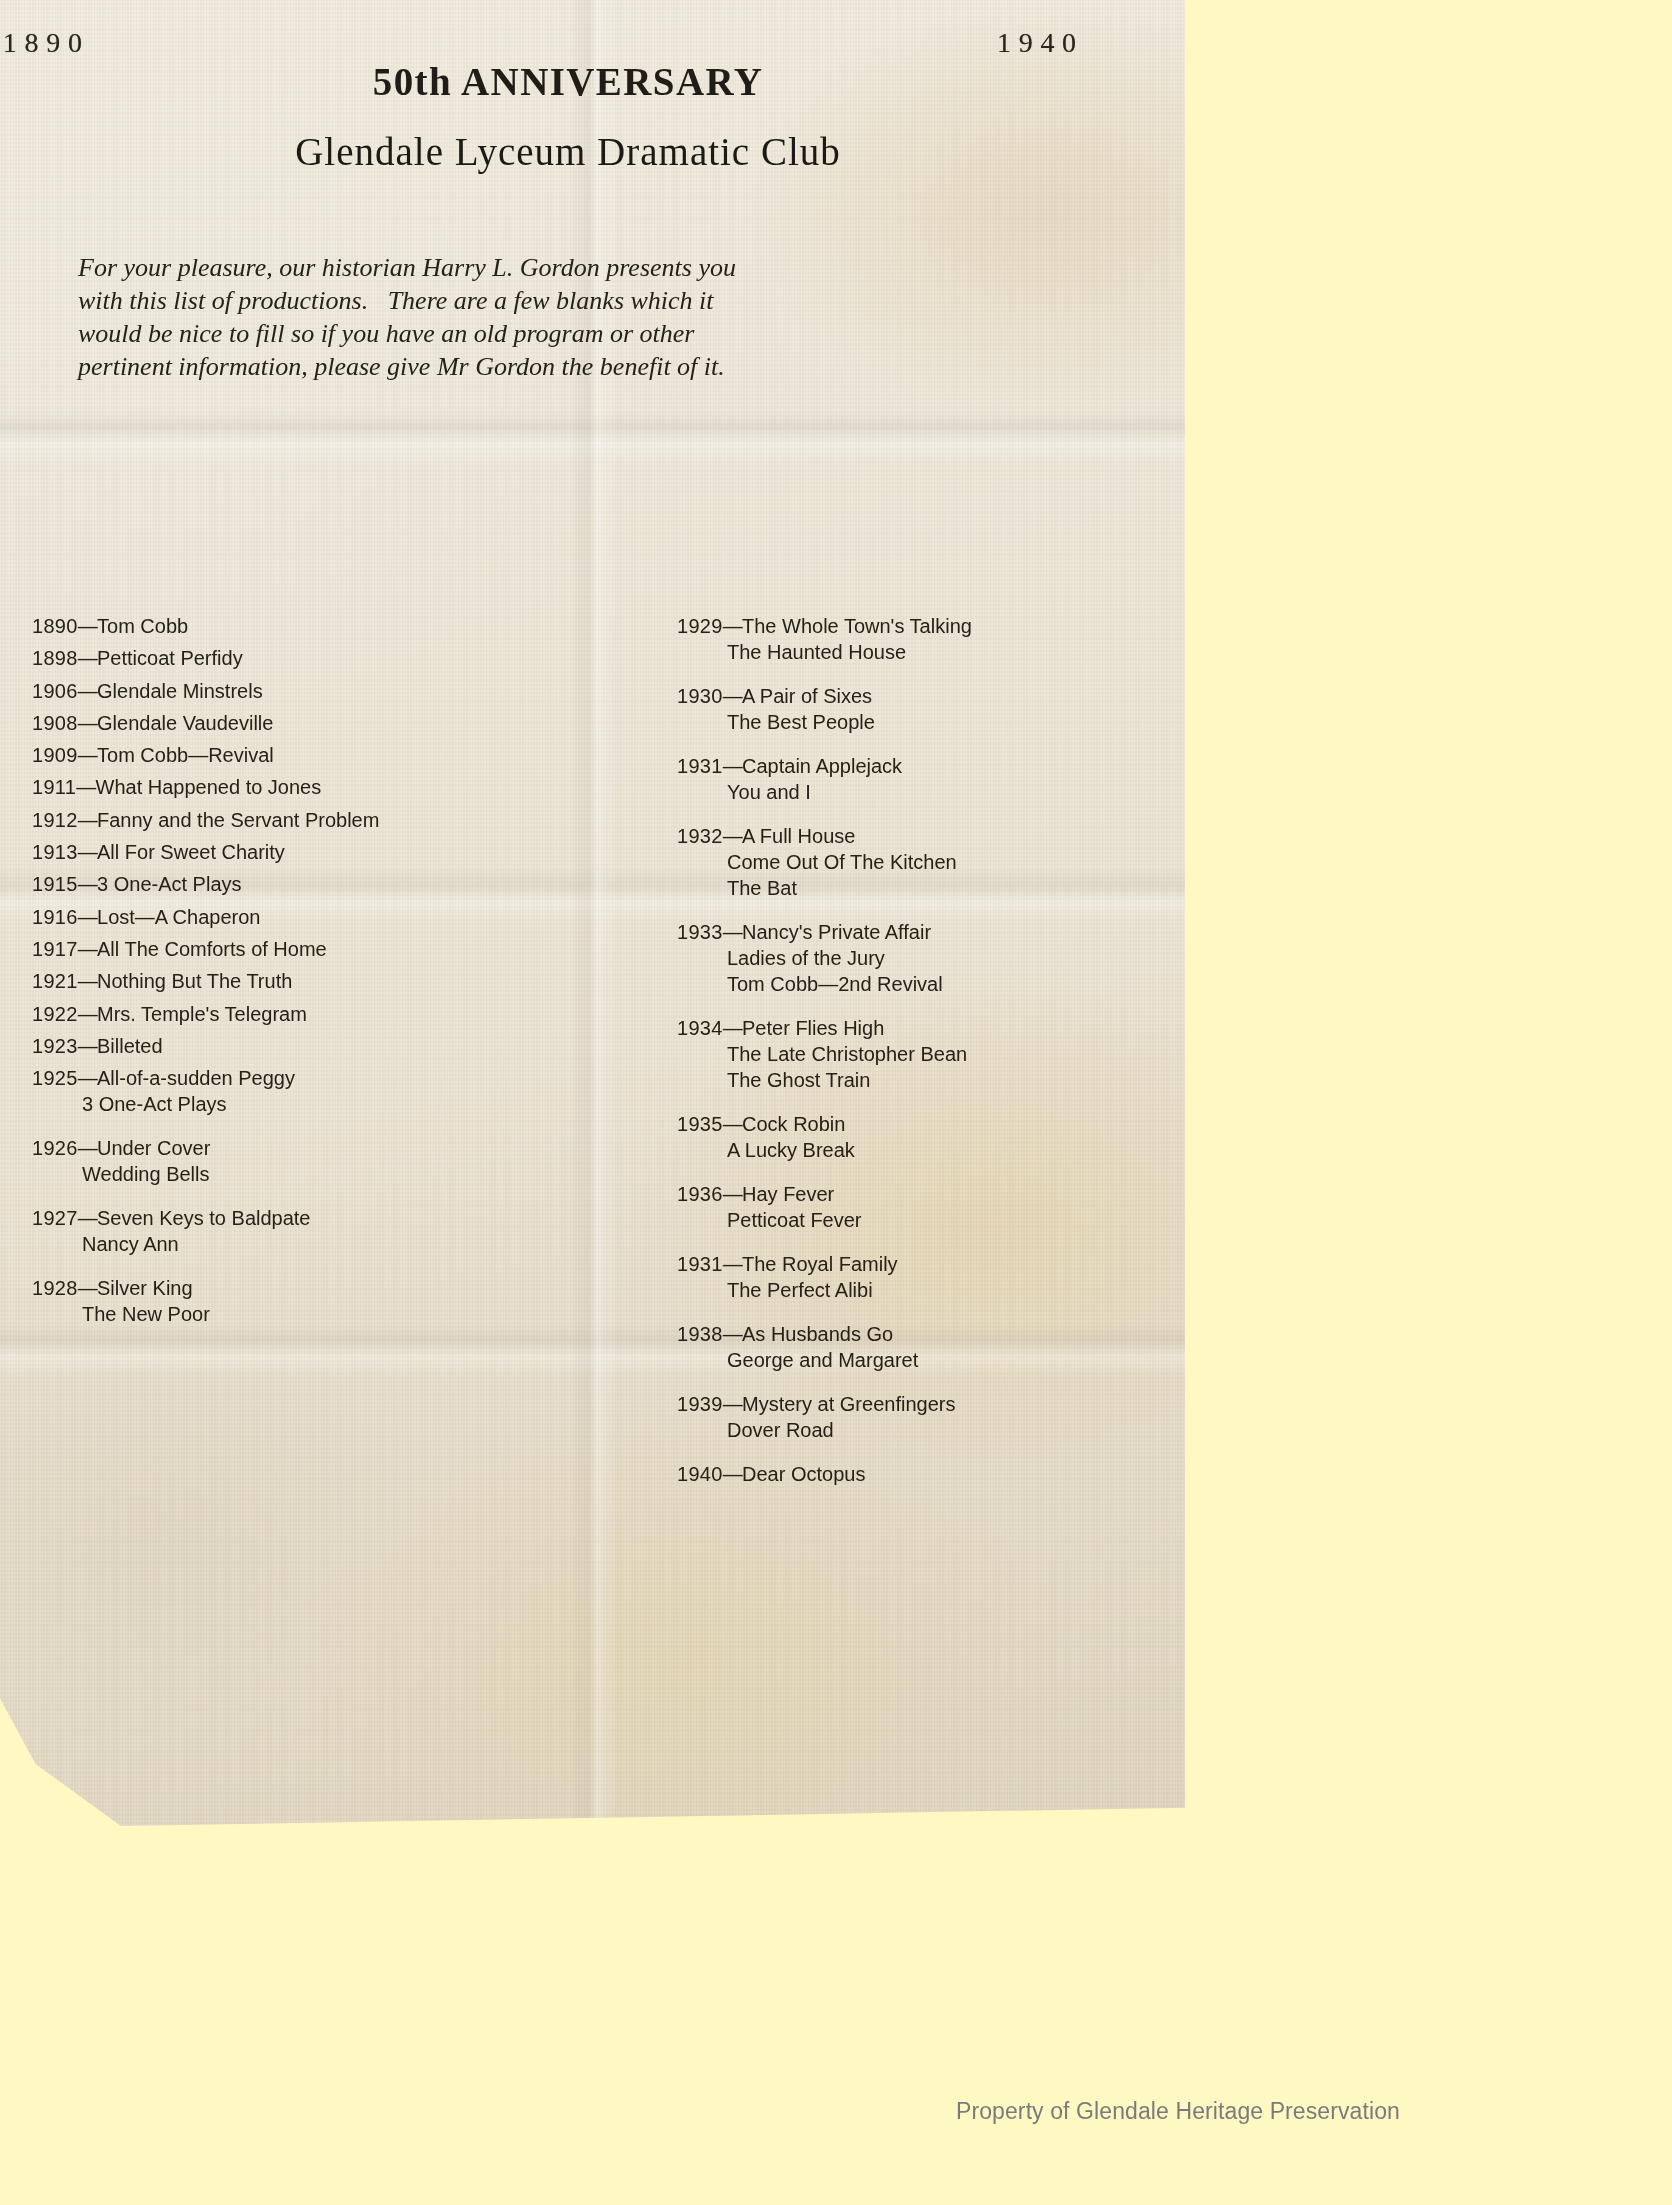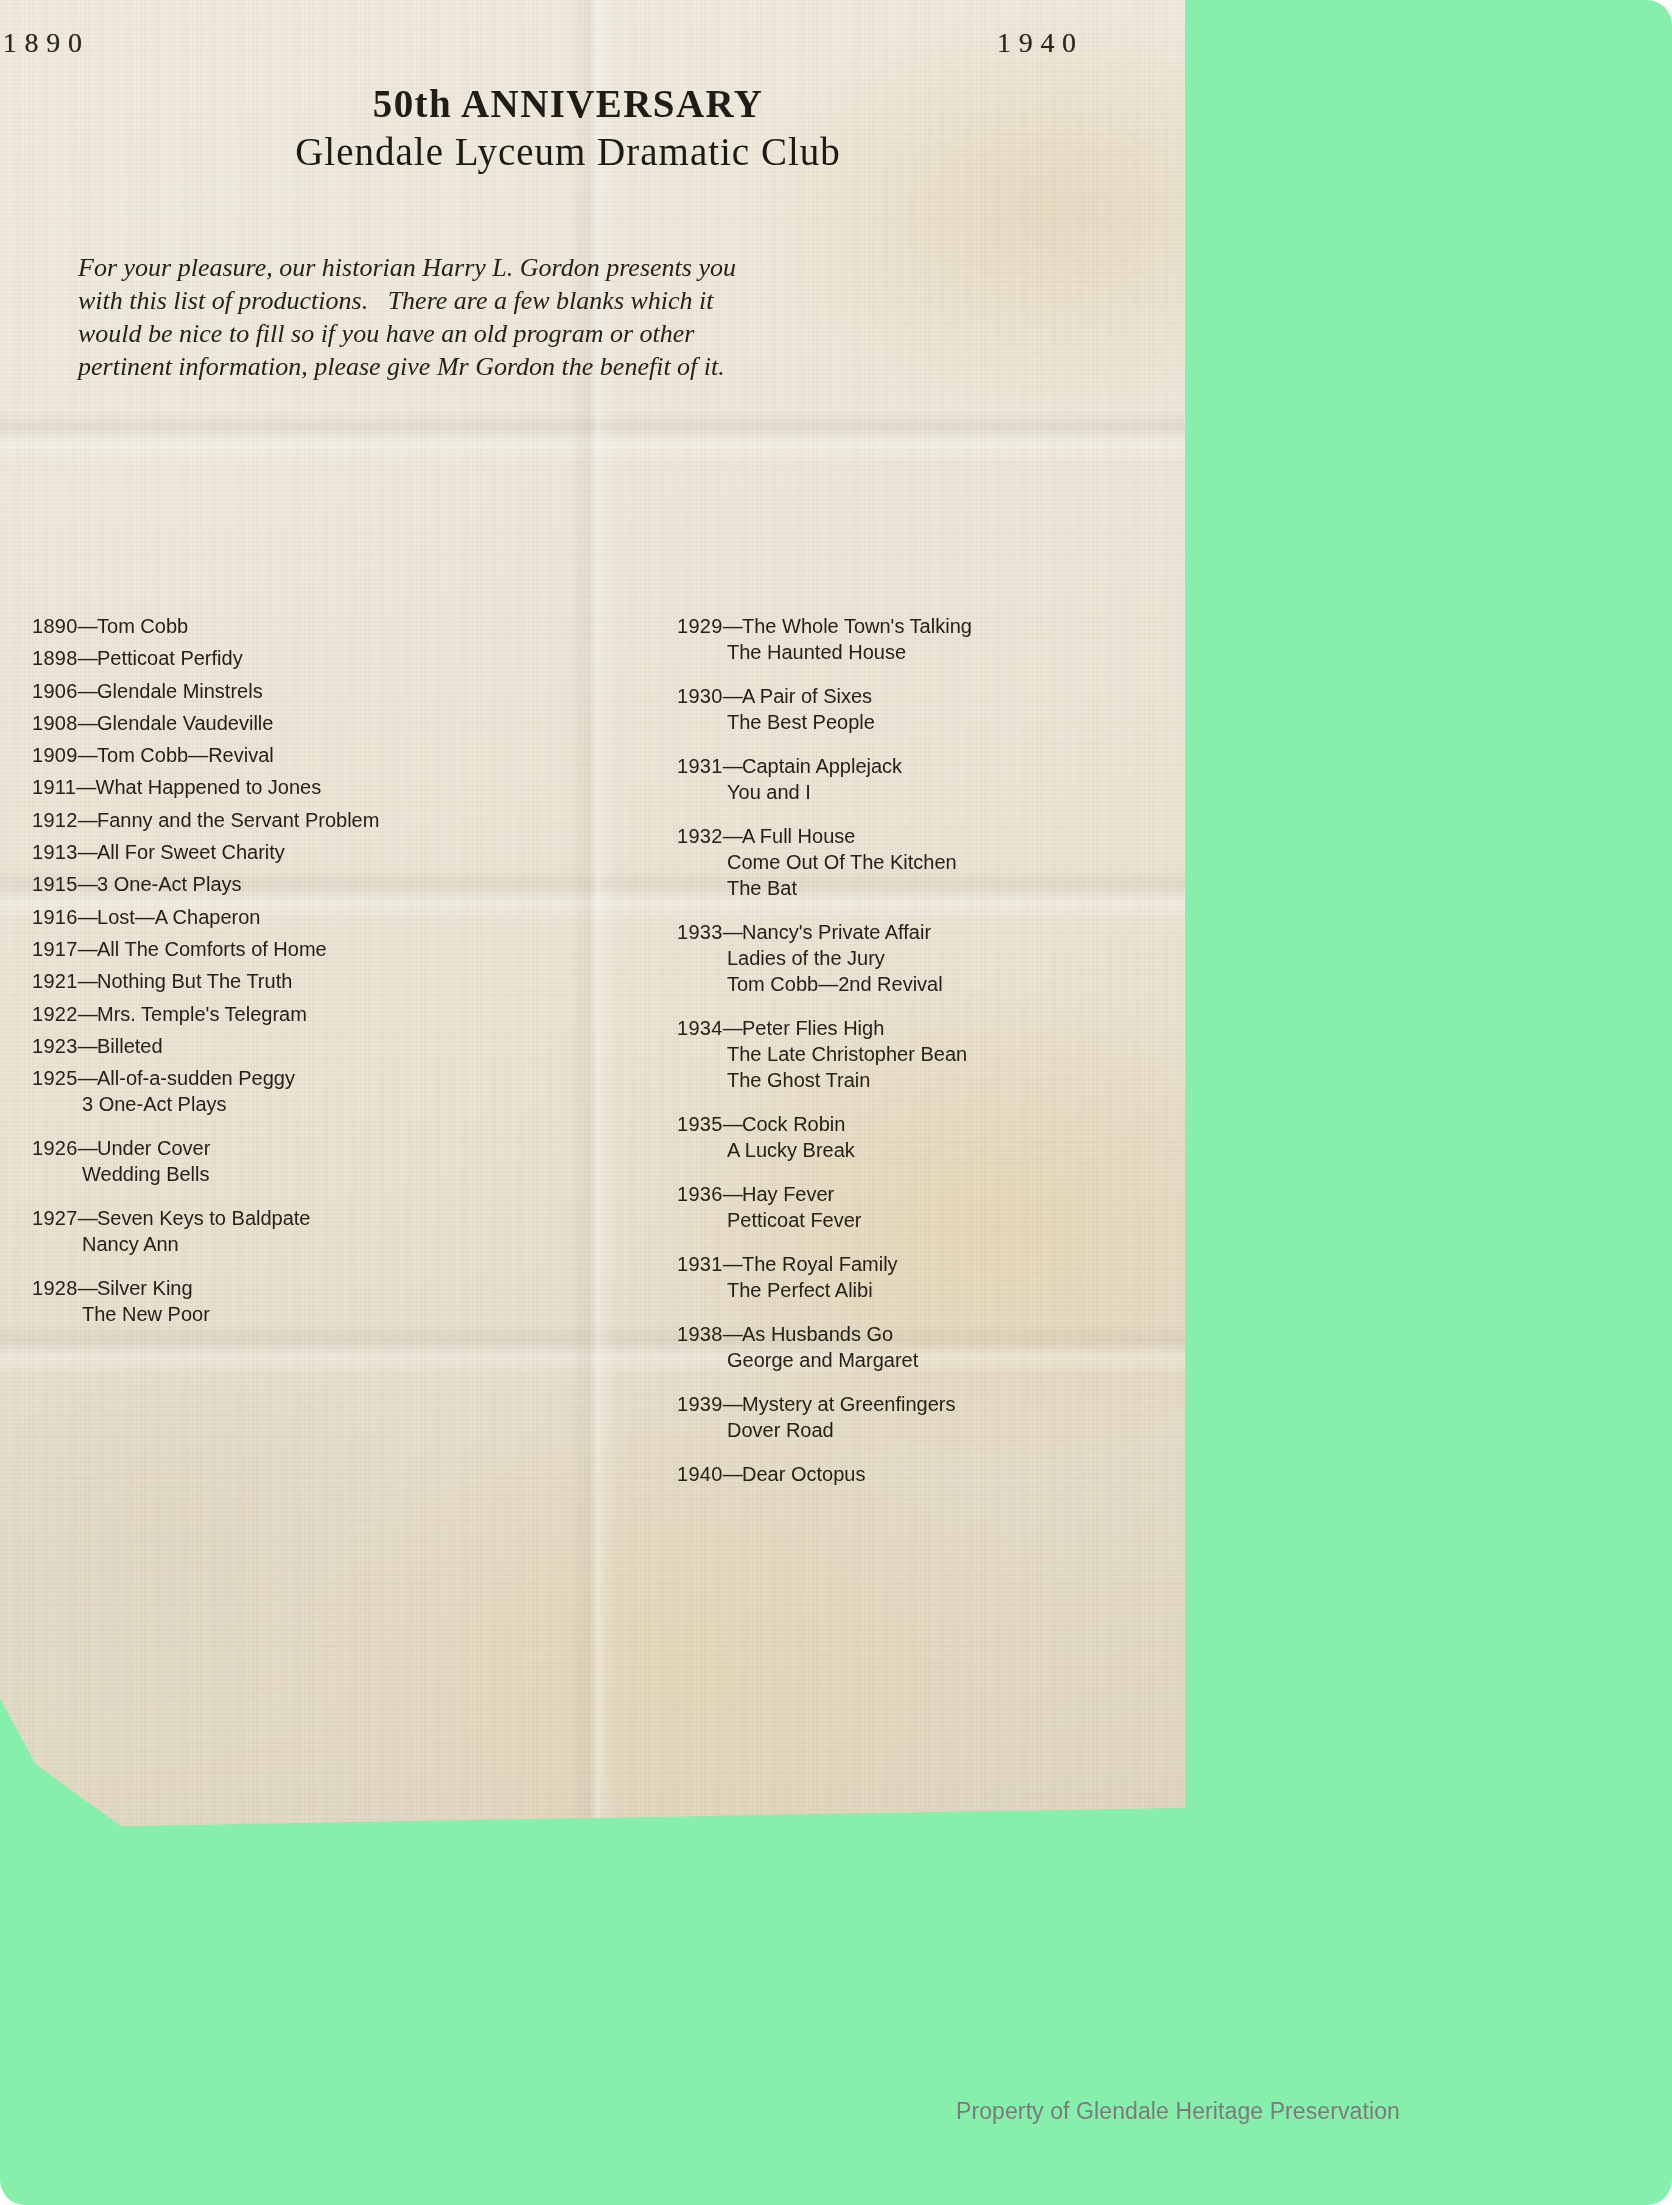--- a/index.html
+++ b/index.html
@@ -4,21 +4,21 @@
 <title>50th Anniversary — Glendale Lyceum Dramatic Club</title>
 <style>
   html,body{margin:0;padding:0;background:#ffffff;}
   body{
     width:1672px;height:2205px;position:relative;overflow:hidden;
     font-family:"Liberation Serif", serif;
     background:#fdfdfc;
   }
 
   
-  #scan-bed{position:absolute;inset:0;background:#86efac;border-radius:25px;}
+  #scan-bed{position:absolute;inset:0;background:#fef9c3;}
 
   
   #paper{
     position:absolute;left:0;top:0;width:1185px;height:1826px;
     background:
       
       linear-gradient(90deg, rgba(255,255,255,0) 0 48%, rgba(170,160,142,.17) 49.6%, rgba(255,255,255,.30) 50.4%, rgba(255,255,255,0) 52%),
       
       linear-gradient(180deg,
         rgba(255,255,255,0) 0 22.5%,
@@ -58,21 +58,21 @@
     font-family:"Liberation Serif", serif;
     font-size:28px;letter-spacing:7.7px;font-weight:400;
     color:#2b2620;
     text-shadow:0 0 0.7px rgba(60,52,40,.55);
   }
   #year-left{left:2.8px;}
   #year-right{left:997px;}
 
   
   #title-anniversary{
-    position:absolute;left:0;top:81px;width:1136px;text-align:center;
+    position:absolute;left:0;top:59px;width:1136px;text-align:center;
     font-family:"Liberation Serif", serif;
     font-size:39px;font-weight:700;letter-spacing:1.4px;color:#201c17;
   }
   #title-club{
     position:absolute;left:0;top:129px;width:1136px;text-align:center;
     font-family:"Liberation Serif", serif;
     font-size:39px;font-weight:400;letter-spacing:1px;color:#1d1a15;
   }
 
   

